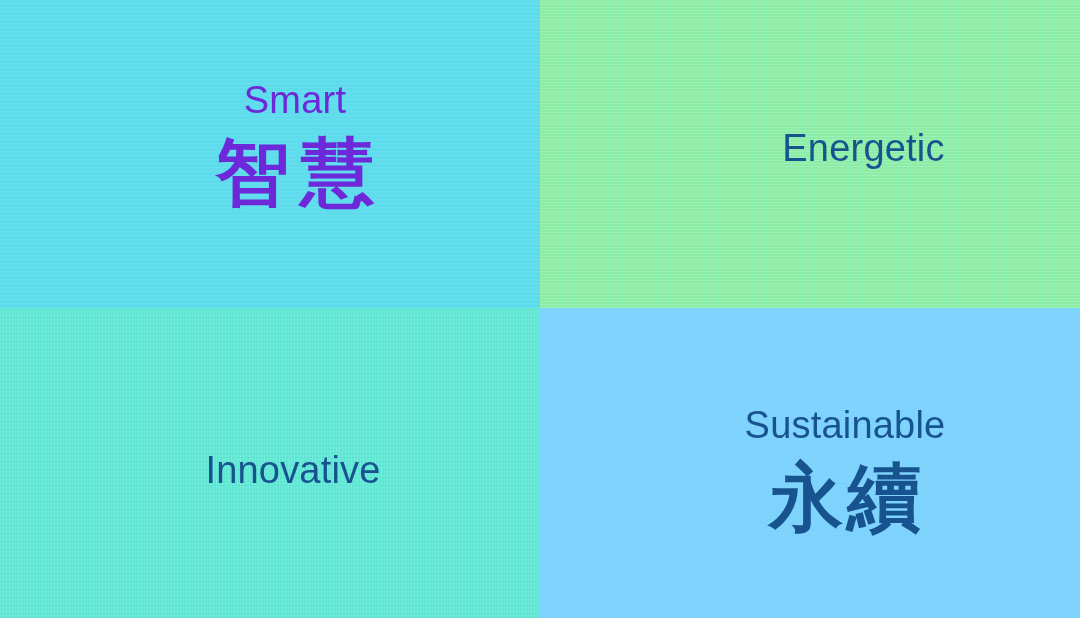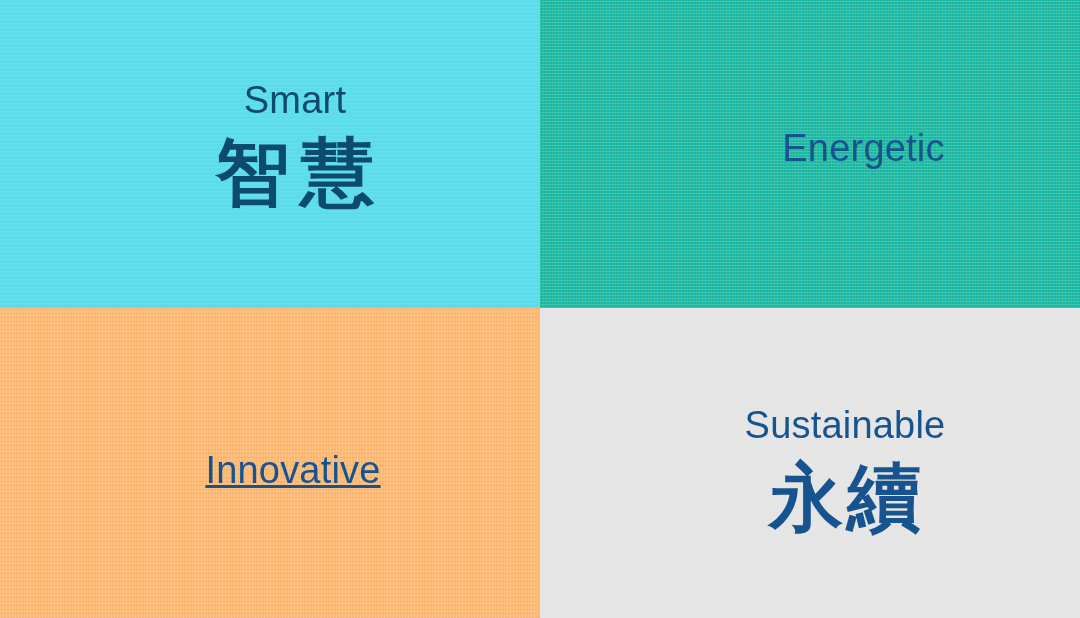--- a/index.html
+++ b/index.html
@@ -106,40 +106,40 @@
 
   .q-sustainable .value-block  { transform: translateX(35px)  translateY(7px); }
   .q-sustainable .label-zh     { letter-spacing: 4px;  text-indent: 4px; }
 </style>
 </head>
 <body>
 
 <div class="canvas" style="width: 1080px; height: 618px;">
   <div class="grid" style="grid-template-columns: 540px 540px; grid-template-rows: 308px 310px;">
 
-    <div class="quadrant tex-cyan q-smart" style="background-color: rgb(95, 220, 236); color: #0c4a6e;">
+    <div class="quadrant tex-cyan q-smart" style="background-color: rgb(95, 220, 236); color: #6d28d9;">
       <div class="value-block">
         <span class="label-en">Smart</span>
         <span class="label-zh">智慧</span>
       </div>
     </div>
 
-    <div class="quadrant tex-yellow q-energetic" style="background-color: #14b8a6; color: rgb(23, 84, 143); padding-left: 31px;">
+    <div class="quadrant tex-yellow q-energetic" style="background-color: #86efac; color: rgb(23, 84, 143); padding-left: 31px;">
       <div class="value-block">
         <span class="label-en">Energetic</span>
       </div>
     </div>
 
-    <div class="quadrant tex-purple q-innovative" style="background-color: #fdba74; color: rgb(23, 84, 143); text-decoration: underline;">
+    <div class="quadrant tex-purple q-innovative" style="background-color: #5eead4; color: rgb(23, 84, 143);">
       <div class="value-block">
         <span class="label-en">Innovative</span>
       </div>
     </div>
 
-    <div class="quadrant tex-green q-sustainable" style="background-color: #e5e5e5; color: rgb(23, 84, 143);">
+    <div class="quadrant tex-green q-sustainable" style="background-color: #7dd3fc; color: rgb(23, 84, 143);">
       <div class="value-block">
         <span class="label-en">Sustainable</span>
         <span class="label-zh">永續</span>
       </div>
     </div>
 
   </div>
 </div>
 
 </body></html>

